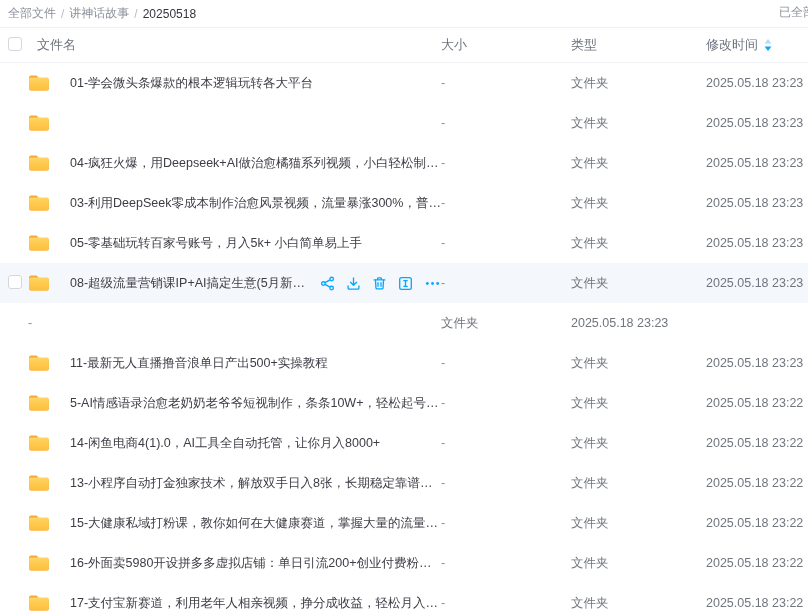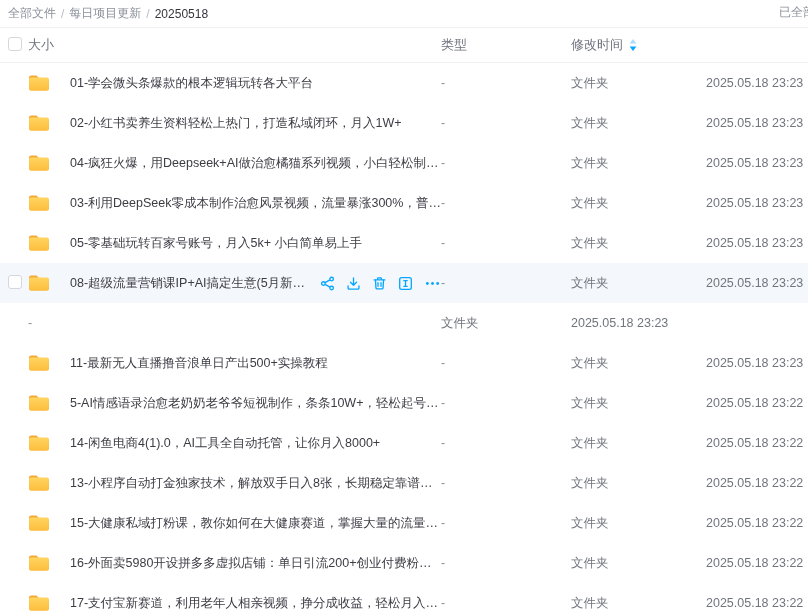--- a/index.html
+++ b/index.html
@@ -57,30 +57,31 @@
   .cell-size { color:#8b909a; }
 </style>
 </head>
 <body>
 
 <div class="page">
 
   <div class="crumb-bar">
     <span class="crumb-item">全部文件</span>
     <span class="crumb-sep">/</span>
-    <span class="crumb-item">每日项目更新</span>
+    <span class="crumb-item">讲神话故事</span>
     <span class="crumb-sep">/</span>
     <span class="crumb-item current">20250518</span>
     <span class="status-right">已全部加载</span>
   </div>
 
   <div class="grid table-header">
     <div>
       <span class="checkbox"></span>
     </div>
+    <div class="name-cell">文件名</div>
     <div>大小</div>
     <div>类型</div>
     <div class="sort-wrap">
       <span>修改时间</span>
       <svg width="8" height="12" viewBox="0 0 8 12">
         <path d="M4 0 L7.4 4.4 H0.6 Z" fill="#aedcf9"></path>
         <path d="M4 12 L0.6 7.6 H7.4 Z" fill="#06a7ff"></path>
       </svg>
     </div>
   </div>
@@ -121,21 +122,20 @@
           <defs>
             <linearGradient id="fg" x1="0" y1="0" x2="0" y2="1">
               <stop offset="0" stop-color="#ffd45f"></stop>
               <stop offset="1" stop-color="#fdbe3e"></stop>
             </linearGradient>
           </defs>
           <path d="M1 4 a2.2 2.2 0 0 1 2.2-2.2 h6.2 l2.6 3 h8.8 A2.2 2.2 0 0 1 23 7 v9 a2.2 2.2 0 0 1 -2.2 2.2 H3.2 A2.2 2.2 0 0 1 1 16 Z" fill="#f3aa3a"></path>
           <path d="M1 6.2 a2.2 2.2 0 0 1 2.2-2.2 h17.6 A2.2 2.2 0 0 1 23 6.2 v9.8 a2.2 2.2 0 0 1 -2.2 2.2 H3.2 A2.2 2.2 0 0 1 1 16 Z" fill="url(#fg)"></path>
         </svg>
       </span>
-      <span class="fname">02-小红书卖养生资料轻松上热门，打造私域闭环，月入1W+</span>
 
     </div>
     <div class="cell-size">-</div>
     <div class="cell-type">文件夹</div>
     <div class="cell-time">2025.05.18 23:23</div>
   </div>
 
   <div class="grid row">
     <div>
       <span class="checkbox"></span>

